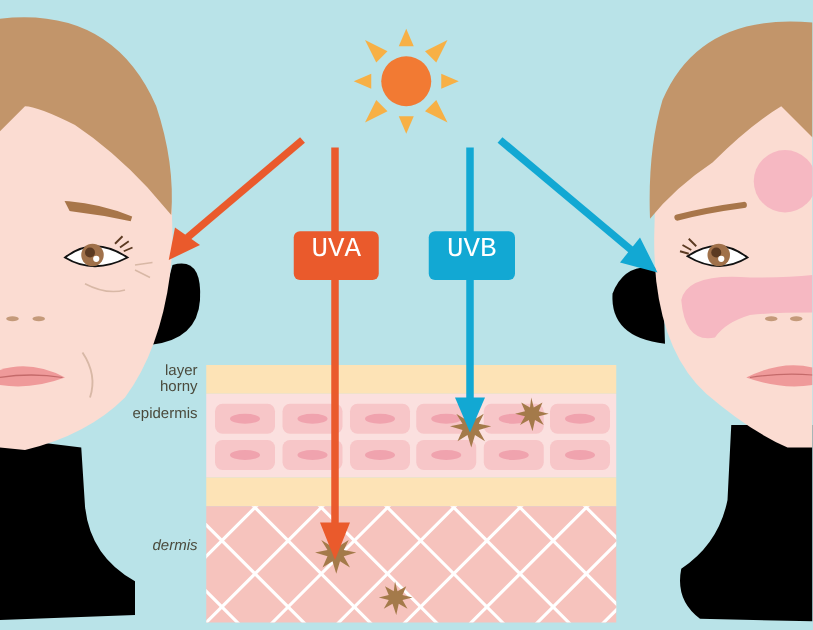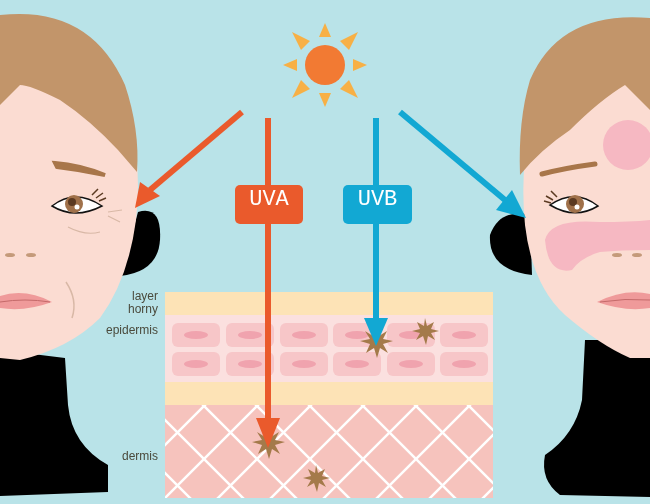--- a/index.html
+++ b/index.html
@@ -169,15 +169,15 @@
   </svg>
 
   <div class="uv-tag" style="left:235px; top:185px; width:68px; background:#ea5a2c;">UVA</div>
   <div class="uv-tag" style="left:343px; top:185px; width:69px; background:#12a8d3;">UVB</div>
 
   <div class="layer-label" style="left:100px; top:290px; width:58px;">
     <div>layer</div>
     <div>horny</div>
   </div>
   <div class="layer-label" style="left:80px; top:324px; width:78px;">epidermis</div>
-  <div class="layer-label" style="left:90px; top:450px; width:68px;">dermis</div>
+  <div class="layer-label" style="left:90px; top:430px; width:68px;font-style:italic;">dermis</div>
 
 </div>
 
 </body></html>

